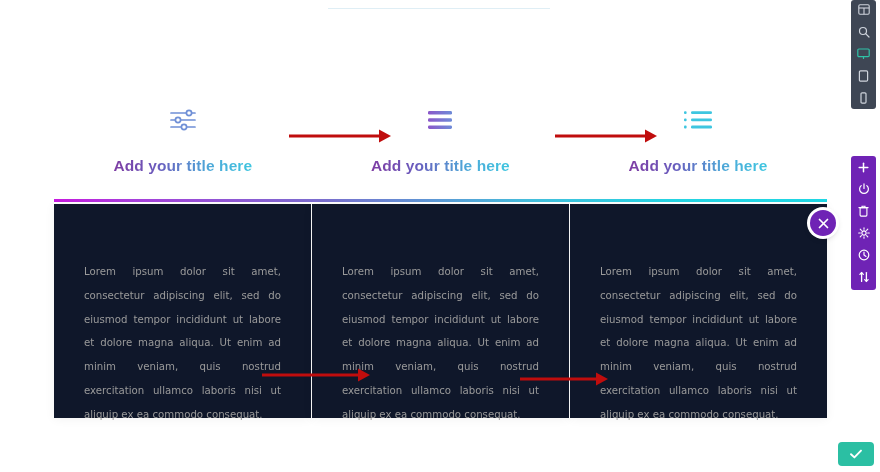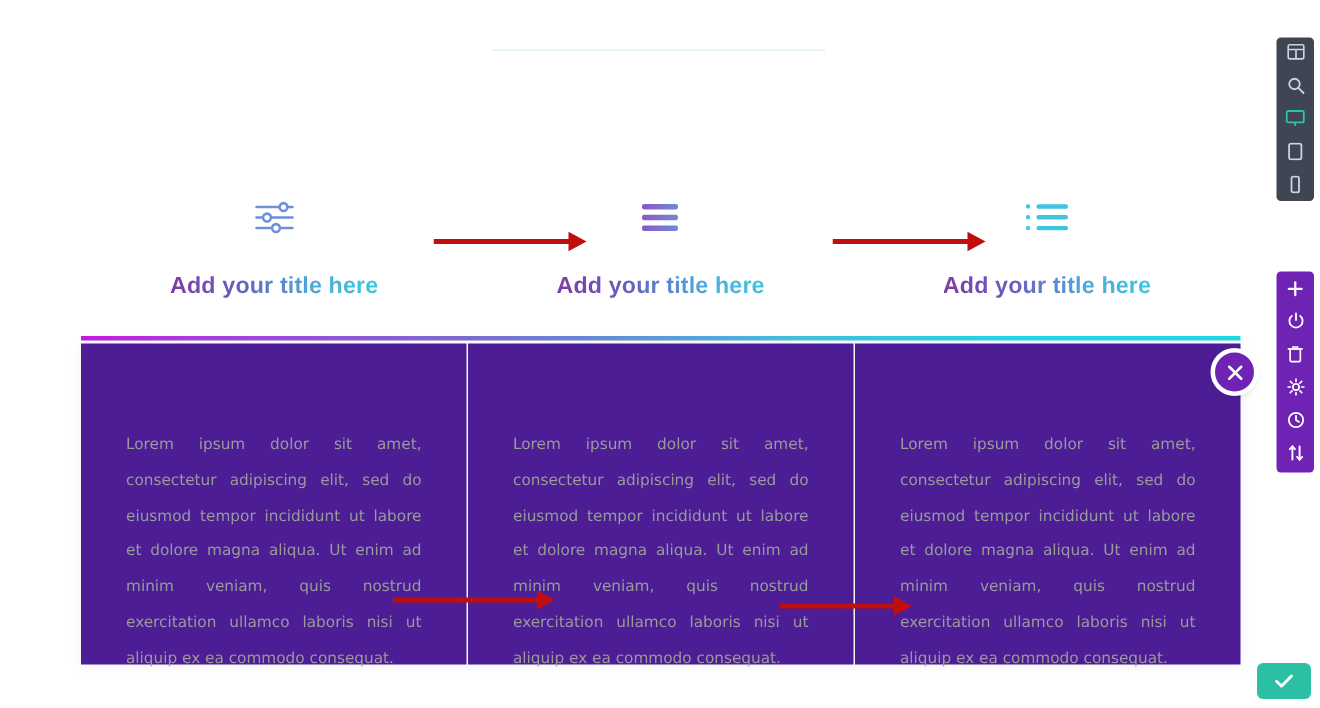--- a/index.html
+++ b/index.html
@@ -13,21 +13,20 @@
     font-family: "Liberation Sans", sans-serif;
     overflow: hidden;
     position: relative;
   }
 
   
   #canvas {
     position: absolute;
     inset: 0;
     background: #ffffff;
-    margin-top: 25px;
   }
 
   
   .top-rule {
     position: absolute;
     left: 328px;
     top: 8px;
     width: 222px;
     height: 1px;
     background: #dfeef5;
@@ -82,21 +81,21 @@
     left: 54px;
     top: 204px;
     width: 773px;
     height: 214px;
     display: flex;
     justify-content: space-between;
   }
   .card {
     width: 257px;
     height: 214px;
-    background: #4c1d95;
+    background: #0f172a;
     box-shadow: 0 1px 10px rgba(0,0,0,.055);
     box-sizing: border-box;
     padding: 56px 30px 0 30px;
   }
   .card-body {
     font-size: 10.2px;
     line-height: 2.33;
     color: #9a9a9a;
     text-align: justify;
     font-family: "DejaVu Sans", sans-serif;

